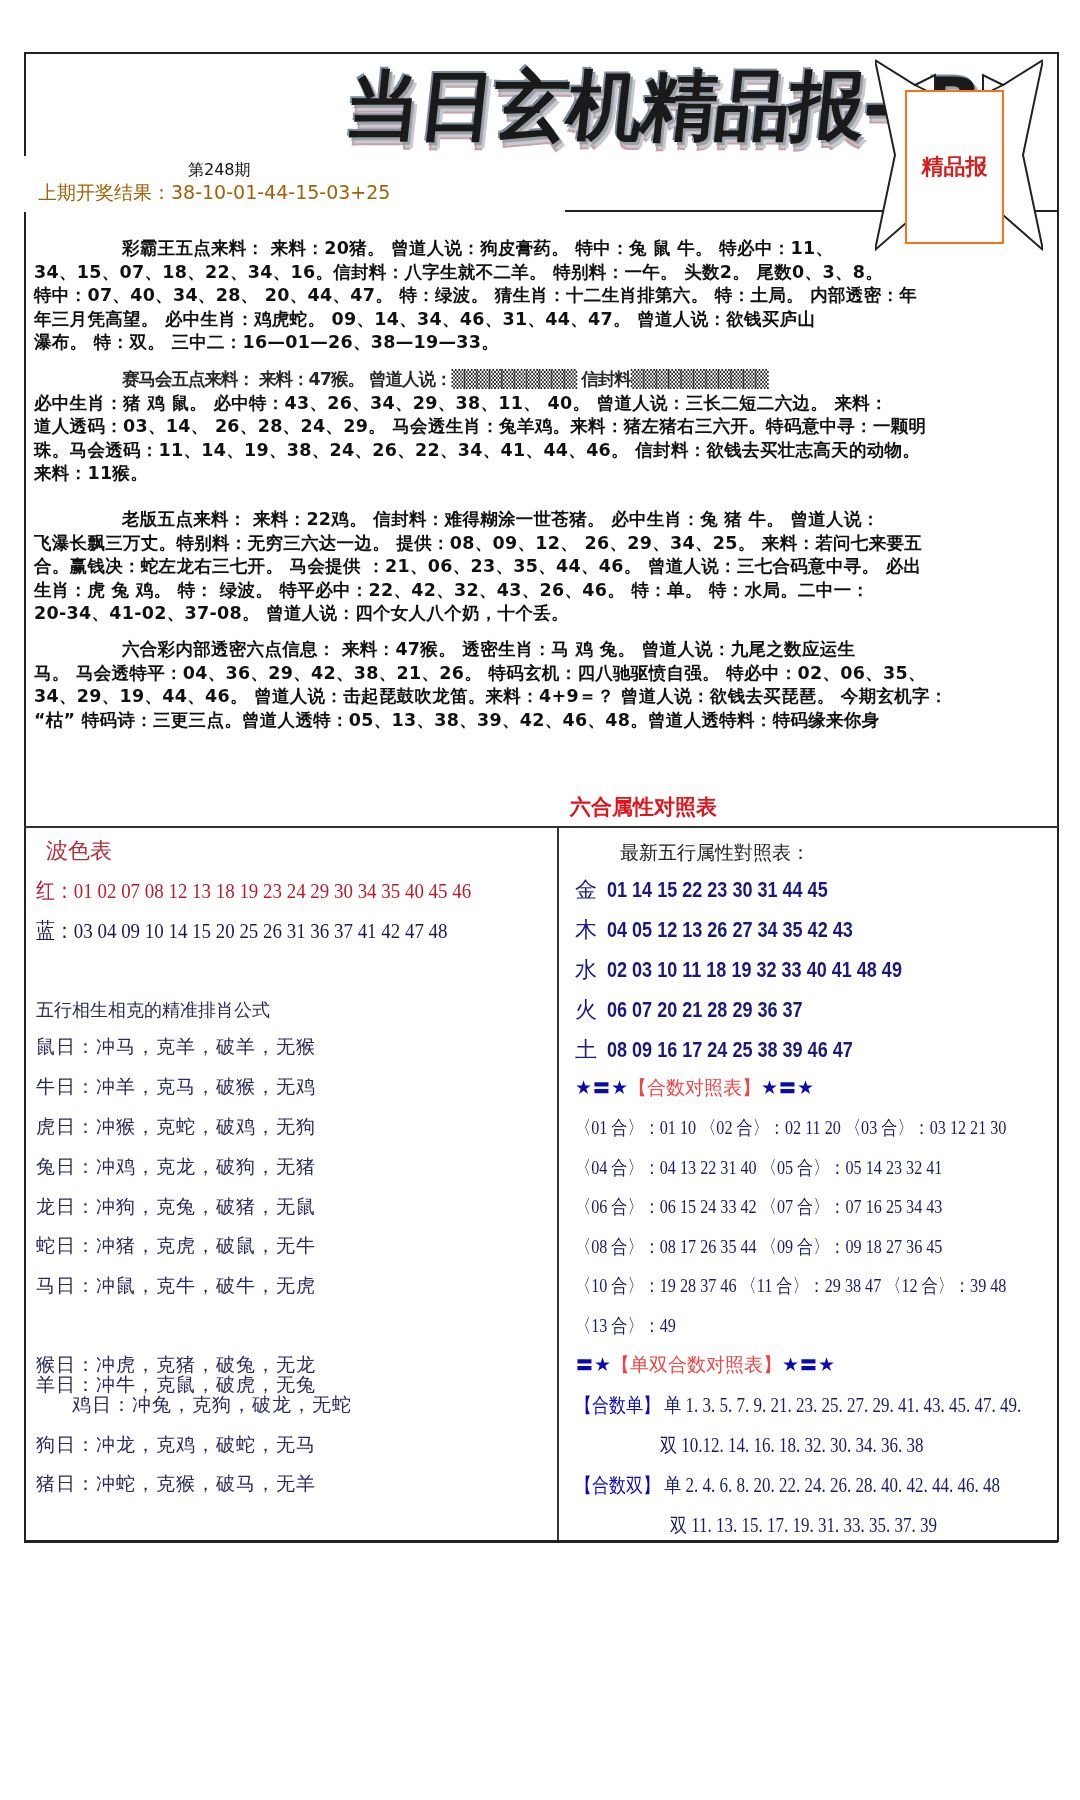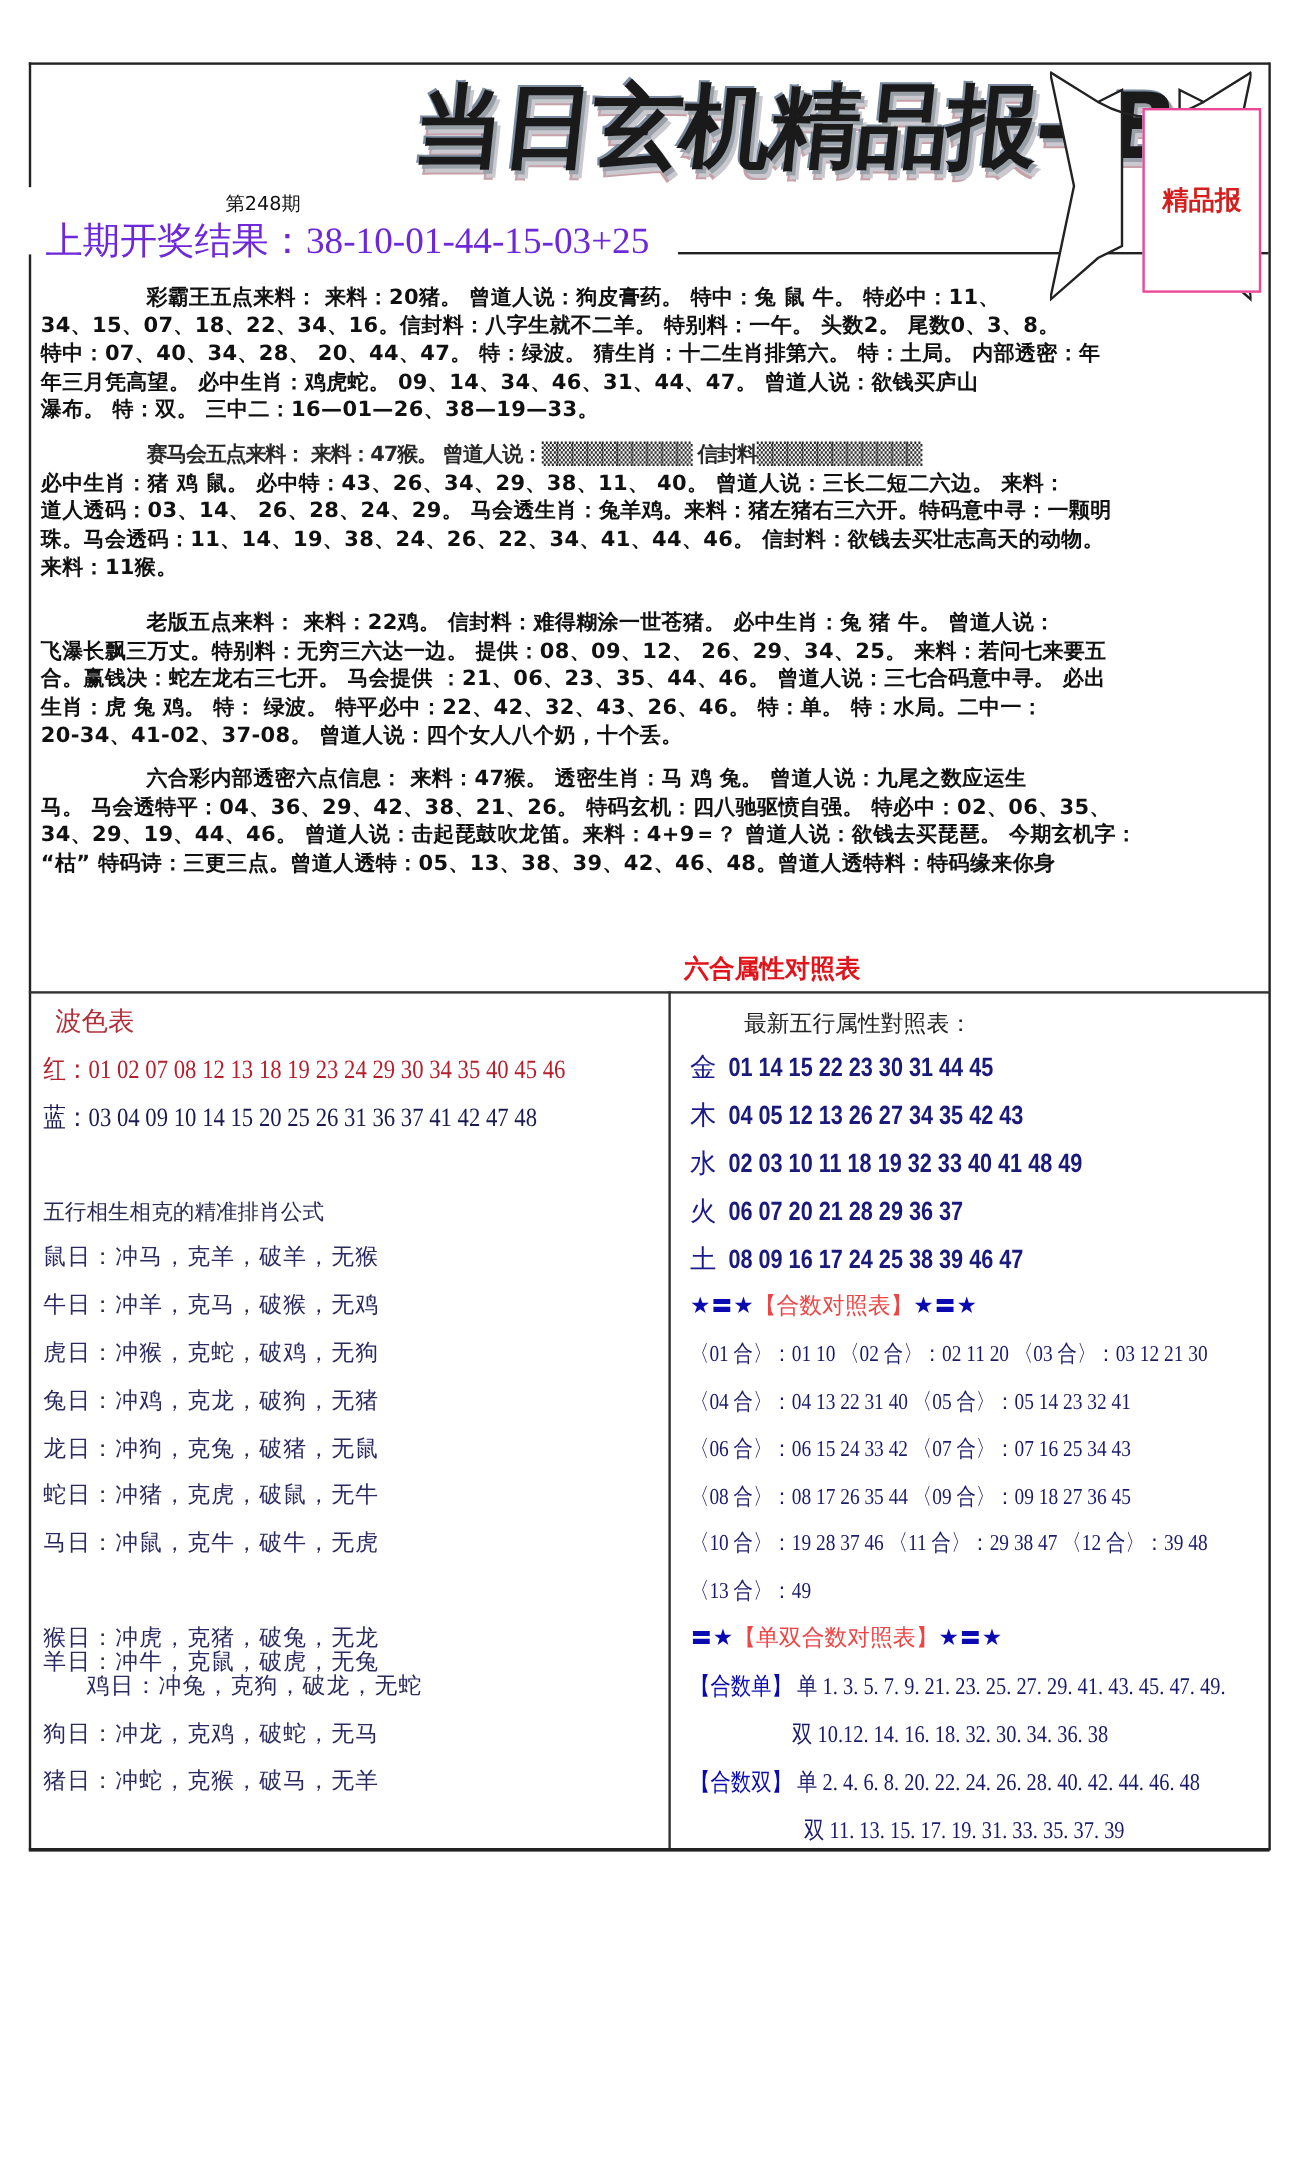--- a/index.html
+++ b/index.html
@@ -15,24 +15,24 @@
   .mid-divider { left:24px; top:826px; width:1034px; height:0; border-top:2px solid #333; }
   .col-divider { left:557px; top:826px; width:0; height:716px; border-left:2px solid #333; }
   .bottom-line { left:24px; top:1540px; width:1034px; height:0; border-top:3px solid #222; }
 
   .issue { left:188px; top:112px; font-size:16px; color:#111;margin-top:48px; }
   .banner { left:345px; top:56px; font-size:76px; font-weight:bold; letter-spacing:-2px;
             font-family:"DejaVu Sans", sans-serif; color:#1a1a1a;
             text-shadow: 3px 3px 0 #9aa0a8, 6px 6px 0 #c9c9cf, -2px -2px 0 #7c8ca0, 4px 8px 0 #c7a0a8;
             transform: skewX(-6deg); white-space:nowrap; }
   .scroll { left:875px; top:55px; width:168px; height:200px; }
-  .scroll-card { left:952px; top:90px; width:95px; height:150px; border:2px solid #ec4899;
+  .scroll-card { left:905px; top:90px; width:95px; height:150px; border:2px solid #f97316;
                  background:#fff; display:flex; align-items:center; justify-content:center; }
   .scroll-label { color:#d41f1f; font-size:22px; font-weight:bold; }
-  .last-result { left:38px; top:180px; font-size:31px; color:#6d28d9; white-space:nowrap;font-family:Liberation Serif, serif; }
+  .last-result { left:38px; top:180px; font-size:19px; color:#a16207; white-space:nowrap; }
 
   .body-text { left:34px; width:1010px; font-size:17.5px; font-weight:bold; line-height:23.5px;
                color:#111; letter-spacing:0.3px; text-align:justify; }
   .body-text .lead { padding-left:88px; }
   .garbled { letter-spacing:-1px; opacity:0.9; }
 
   .section-title { left:570px; top:793px; font-size:21px; font-weight:bold; color:#e0141a; }
 
   .wave-title { left:46px; top:836px; font-size:22px; color:#b0303a; }
   .wave-row { left:36px; font-size:22px; white-space:nowrap; font-family:"Liberation Serif", serif; transform:scaleX(0.86); transform-origin:left; }

